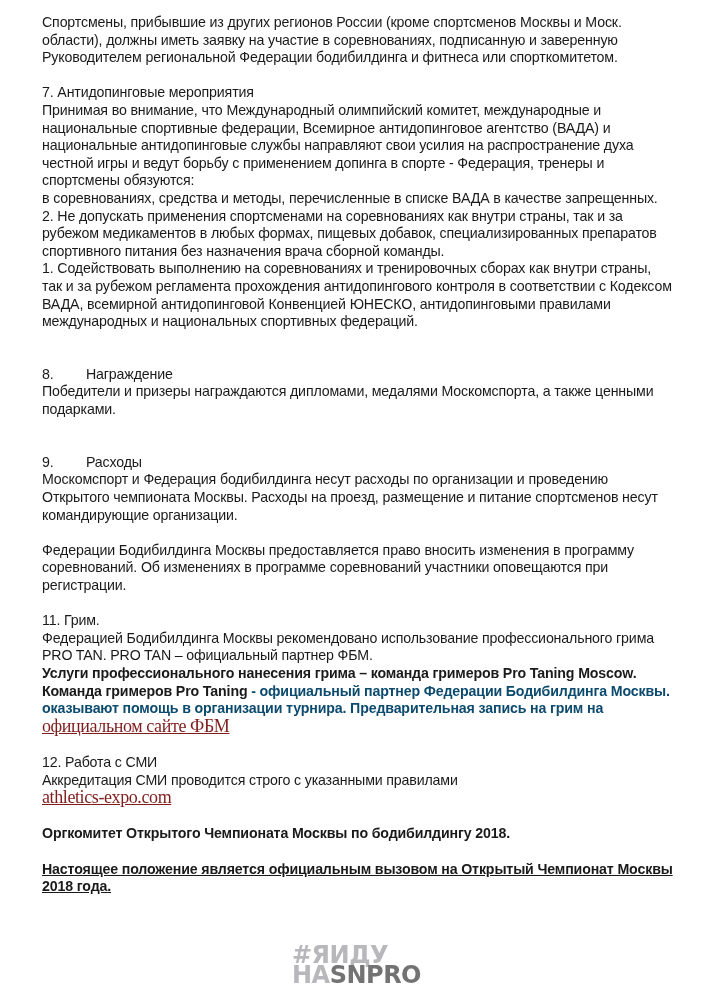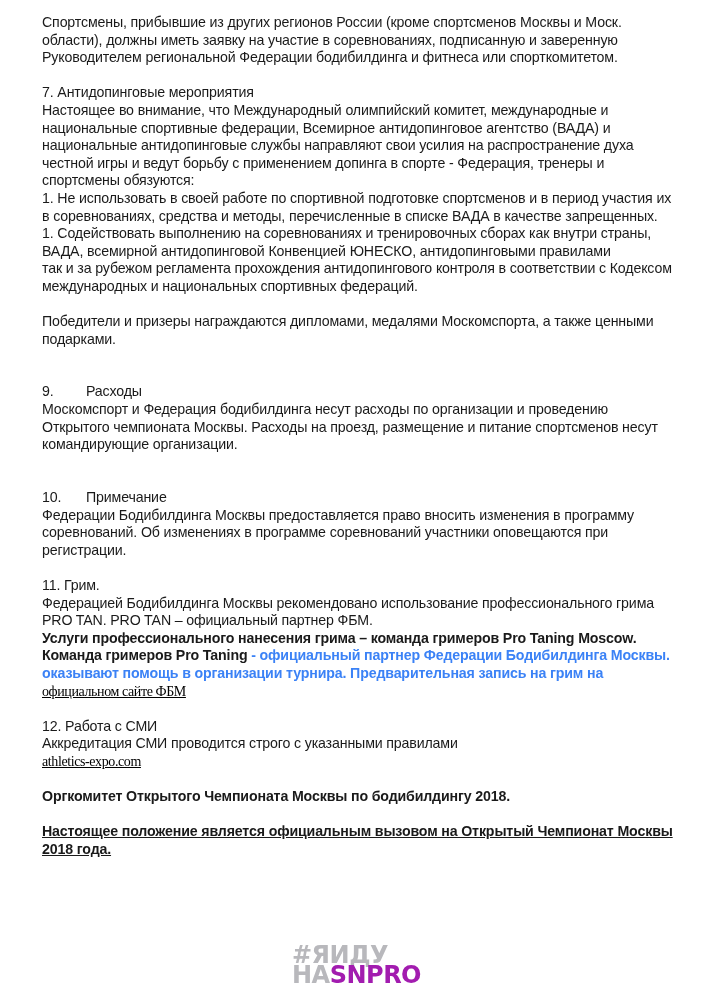--- a/index.html
+++ b/index.html
@@ -32,93 +32,97 @@
     .heading {
       font-weight: normal;
       margin: 0;
     }
     .heading .num {
       display: inline-block;
       width: 44px;
     }
     .heading.tabbed .num { width: 44px; }
     .bold { font-weight: bold; }
-    .grey { color: #3b82f6; font-weight: bold; }
+    .grey { color: #0c4a6e; font-weight: bold; }
     .link {
       font-family: "Liberation Serif", serif;
-      color: #000000;
+      color: #7f1d1d;
       text-decoration: underline;
-      font-size: 14px;
+      font-size: 18px;
       letter-spacing: -0.4px;
     }
     .underline-bold {
       font-weight: bold;
       text-decoration: underline;
     }
     .watermark {
       position: absolute;
       left: 292px;
       top: 945px;
       font-family: "DejaVu Sans", sans-serif;
       font-weight: bold;
       font-size: 24px;
       line-height: 20px;
       letter-spacing: -0.5px;
     }
     .watermark .grey-wm { color: #b8b8bc; }
-    .watermark .orange-wm { color: #a21caf; }
+    .watermark .orange-wm { color: #737373; }
   </style>
 </head>
 <body>
 
 <div class="page">
 
   <div class="block">
     <p>Спортсмены, прибывшие из других регионов России (кроме спортсменов Москвы и Моск.</p>
     <p>области), должны иметь заявку на участие в соревнованиях, подписанную и заверенную</p>
     <p>Руководителем региональной Федерации бодибилдинга и фитнеса или спорткомитетом.</p>
   </div>
 
   <div class="block">
     <p class="heading">7. Антидопинговые мероприятия</p>
-    <p>Настоящее во внимание, что Международный олимпийский комитет, международные и</p>
+    <p>Принимая во внимание, что Международный олимпийский комитет, международные и</p>
     <p>национальные спортивные федерации, Всемирное антидопинговое агентство (ВАДА) и</p>
     <p>национальные антидопинговые службы направляют свои усилия на распространение духа</p>
     <p>честной игры и ведут борьбу с применением допинга в спорте - Федерация, тренеры и</p>
     <p>спортсмены обязуются:</p>
     <div>
-      <p>1. Не использовать в своей работе по спортивной подготовке спортсменов и в период участия их</p>
       <p>в соревнованиях, средства и методы, перечисленные в списке ВАДА в качестве запрещенных.</p>
     </div>
     <div>
+      <p>2. Не допускать применения спортсменами на соревнованиях как внутри страны, так и за</p>
+      <p>рубежом медикаментов в любых формах, пищевых добавок, специализированных препаратов</p>
+      <p>спортивного питания без назначения врача сборной команды.</p>
+    </div>
+    <div>
       <p>1. Содействовать выполнению на соревнованиях и тренировочных сборах как внутри страны,</p>
+      <p>так и за рубежом регламента прохождения антидопингового контроля в соответствии с Кодексом</p>
       <p>ВАДА, всемирной антидопинговой Конвенцией ЮНЕСКО, антидопинговыми правилами</p>
-      <p>так и за рубежом регламента прохождения антидопингового контроля в соответствии с Кодексом</p>
       <p>международных и национальных спортивных федераций.</p>
     </div>
   </div>
 
   <div class="block">
+    <p class="heading tabbed">
+      <span class="num">8.</span><span>Награждение</span>
+    </p>
     <p>Победители и призеры награждаются дипломами, медалями Москомспорта, а также ценными</p>
     <p>подарками.</p>
   </div>
 
   <div class="block">
     <p class="heading tabbed">
       <span class="num">9.</span><span>Расходы</span>
     </p>
     <p>Москомспорт и Федерация бодибилдинга несут расходы по организации и проведению</p>
     <p>Открытого чемпионата Москвы. Расходы на проезд, размещение и питание спортсменов несут</p>
     <p>командирующие организации.</p>
   </div>
 
   <div class="block">
-    <p class="heading tabbed">
-      <span class="num">10.</span><span>Примечание</span>
-    </p>
     <p>Федерации Бодибилдинга Москвы предоставляется право вносить изменения в программу</p>
     <p>соревнований. Об изменениях в программе соревнований участники оповещаются при</p>
     <p>регистрации.</p>
   </div>
 
   <div class="block">
     <p class="heading">11. Грим.</p>
     <p>Федерацией Бодибилдинга Москвы рекомендовано использование профессионального грима</p>
     <p>PRO TAN. PRO TAN – официальный партнер ФБМ.</p>
     <p class="bold">Услуги профессионального нанесения грима – команда гримеров Pro Taning Moscow.</p>

